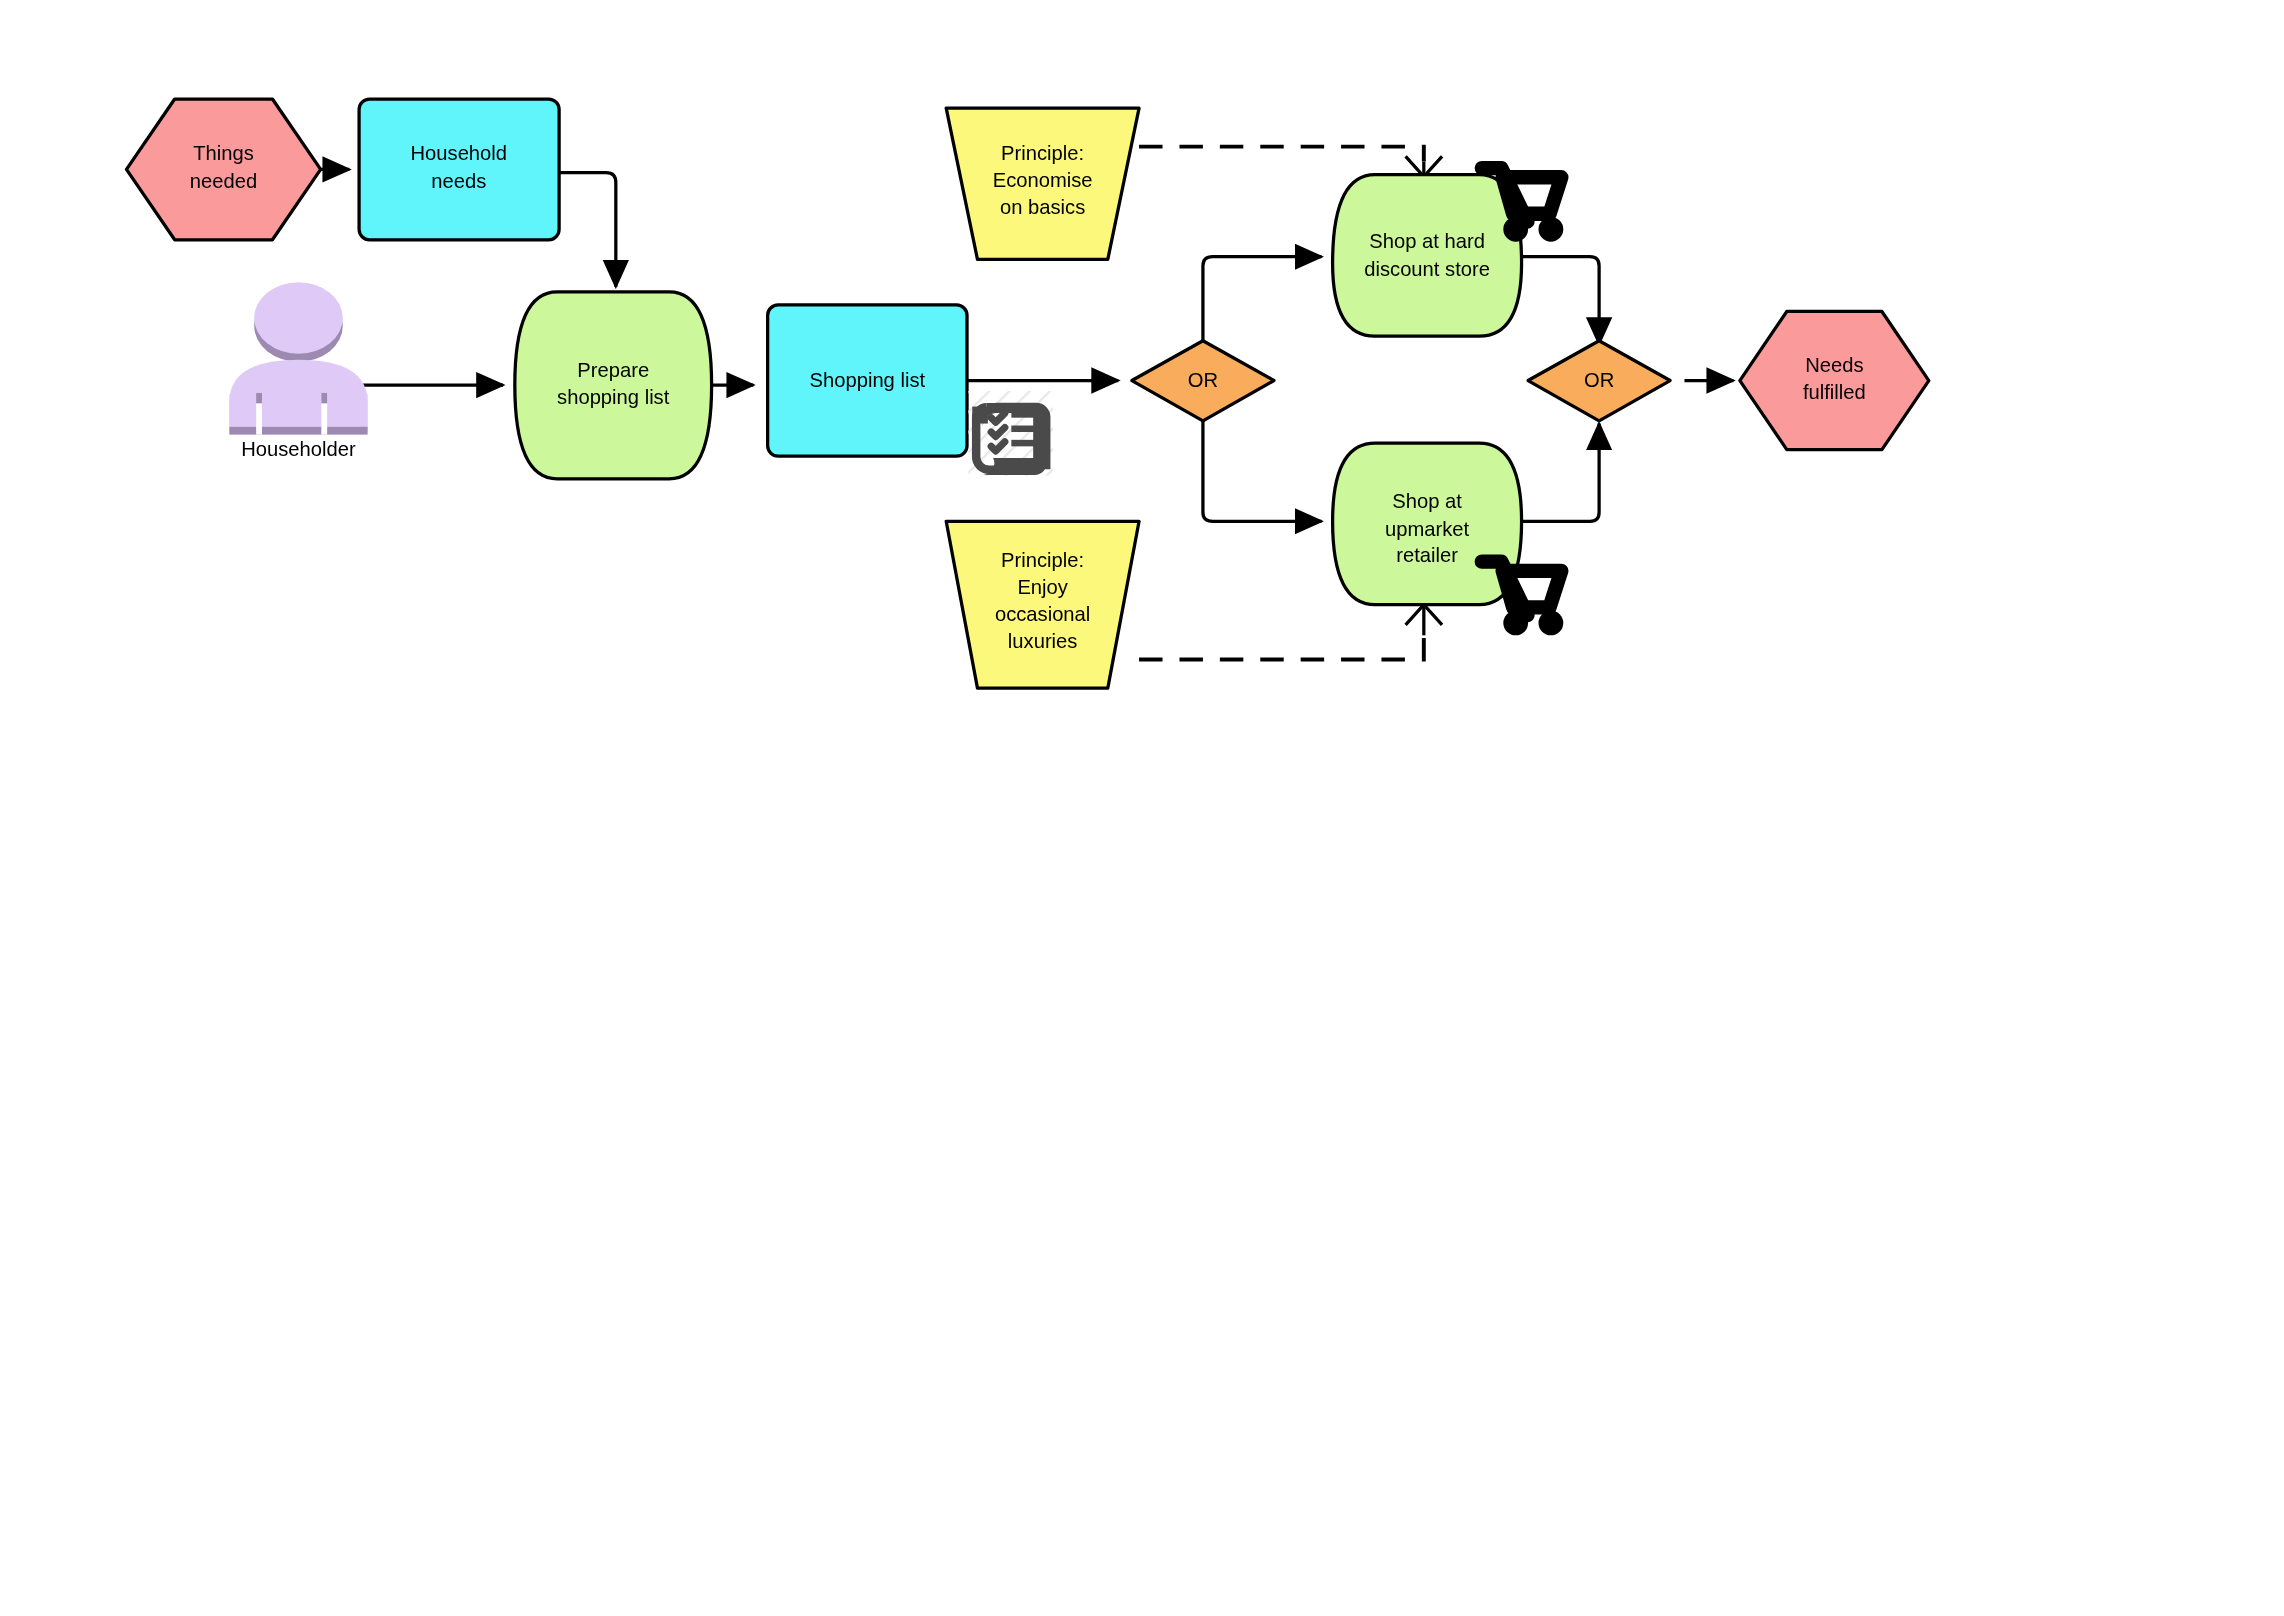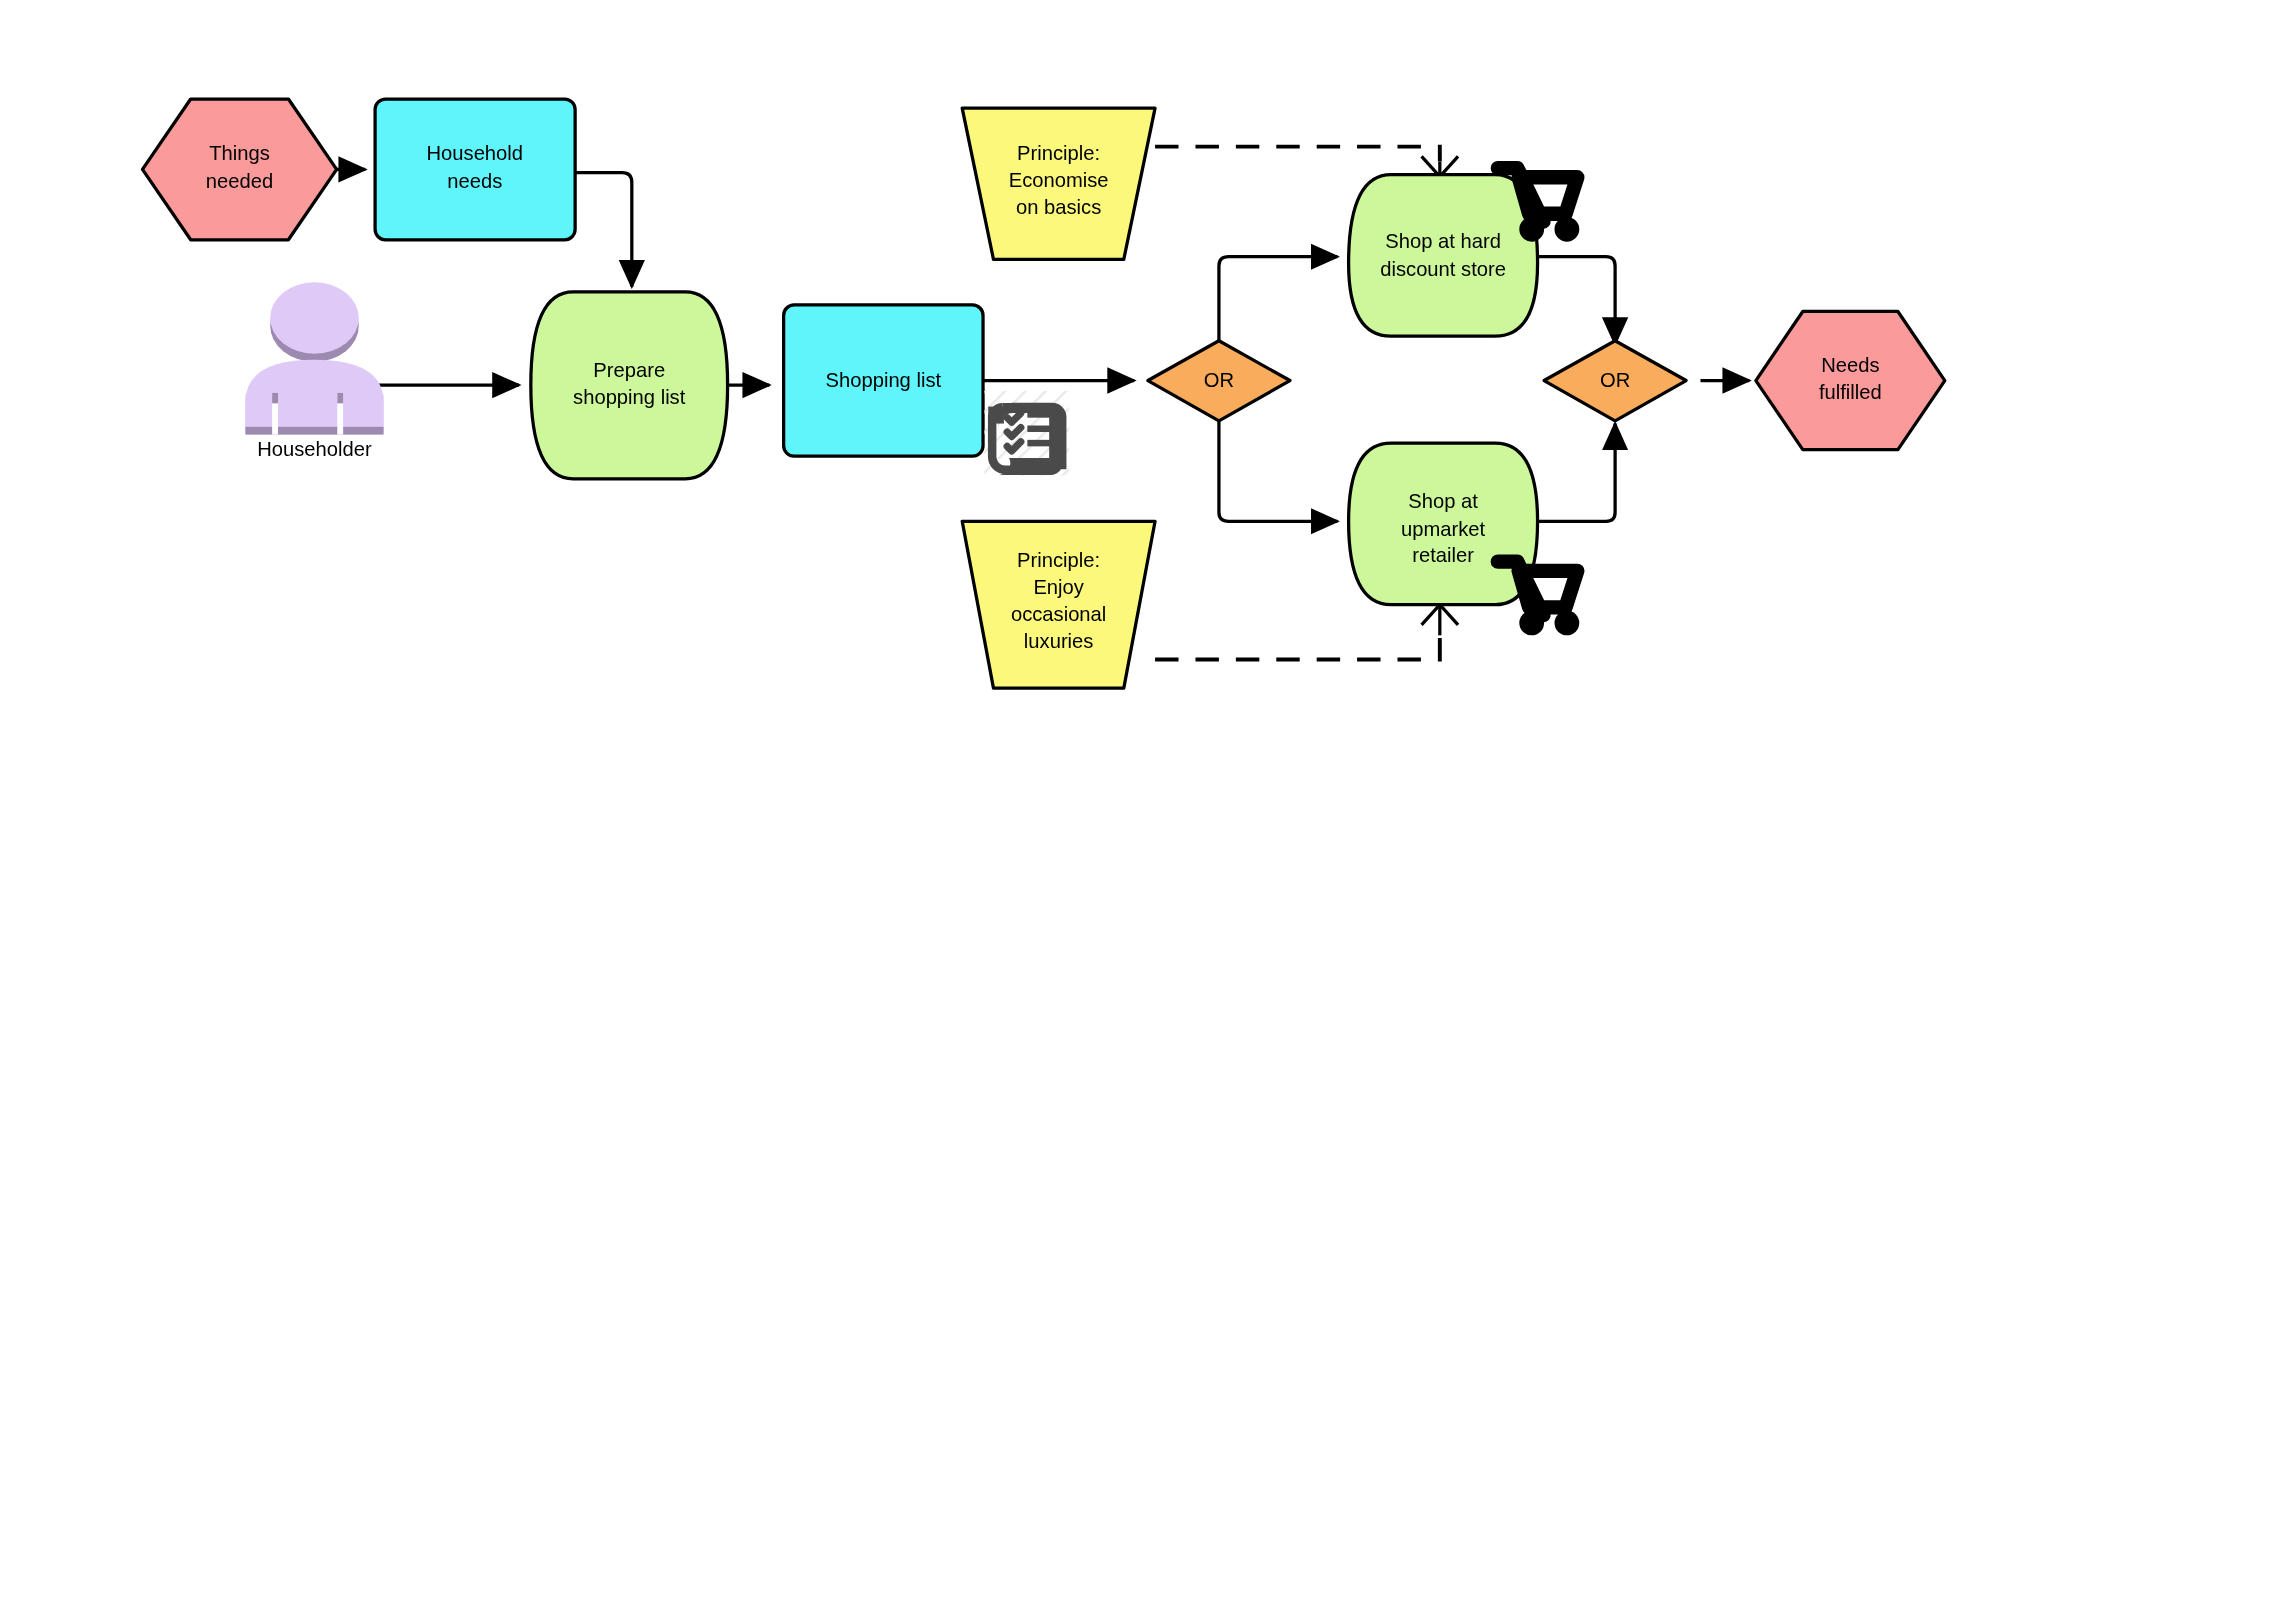--- a/index.html
+++ b/index.html
@@ -3,21 +3,21 @@
 <meta charset="utf-8">
 <title>Shopping Process Diagram</title>
 <style>
   html,body{margin:0;padding:0;background:#ffffff;}
   body{
     width:2284px;height:1616px;
     font-family:"Liberation Sans","DejaVu Sans",sans-serif;
     overflow:hidden;
     position:relative;
   }
-  #canvas{position:absolute;left:0;top:0;width:1888px;height:1616px;margin-left:16px;}
+  #canvas{position:absolute;left:0;top:0;width:1888px;height:1616px;}
   svg#diagram{position:absolute;left:0;top:0;width:2284px;height:1616px;display:block;}
   .nodelabel{
     font-family:"Liberation Sans","DejaVu Sans",sans-serif;
     font-size:31px;
     fill:#000000;
     text-anchor:middle;
     dominant-baseline:middle;
     white-space:pre;
   }
   .actorlabel{

